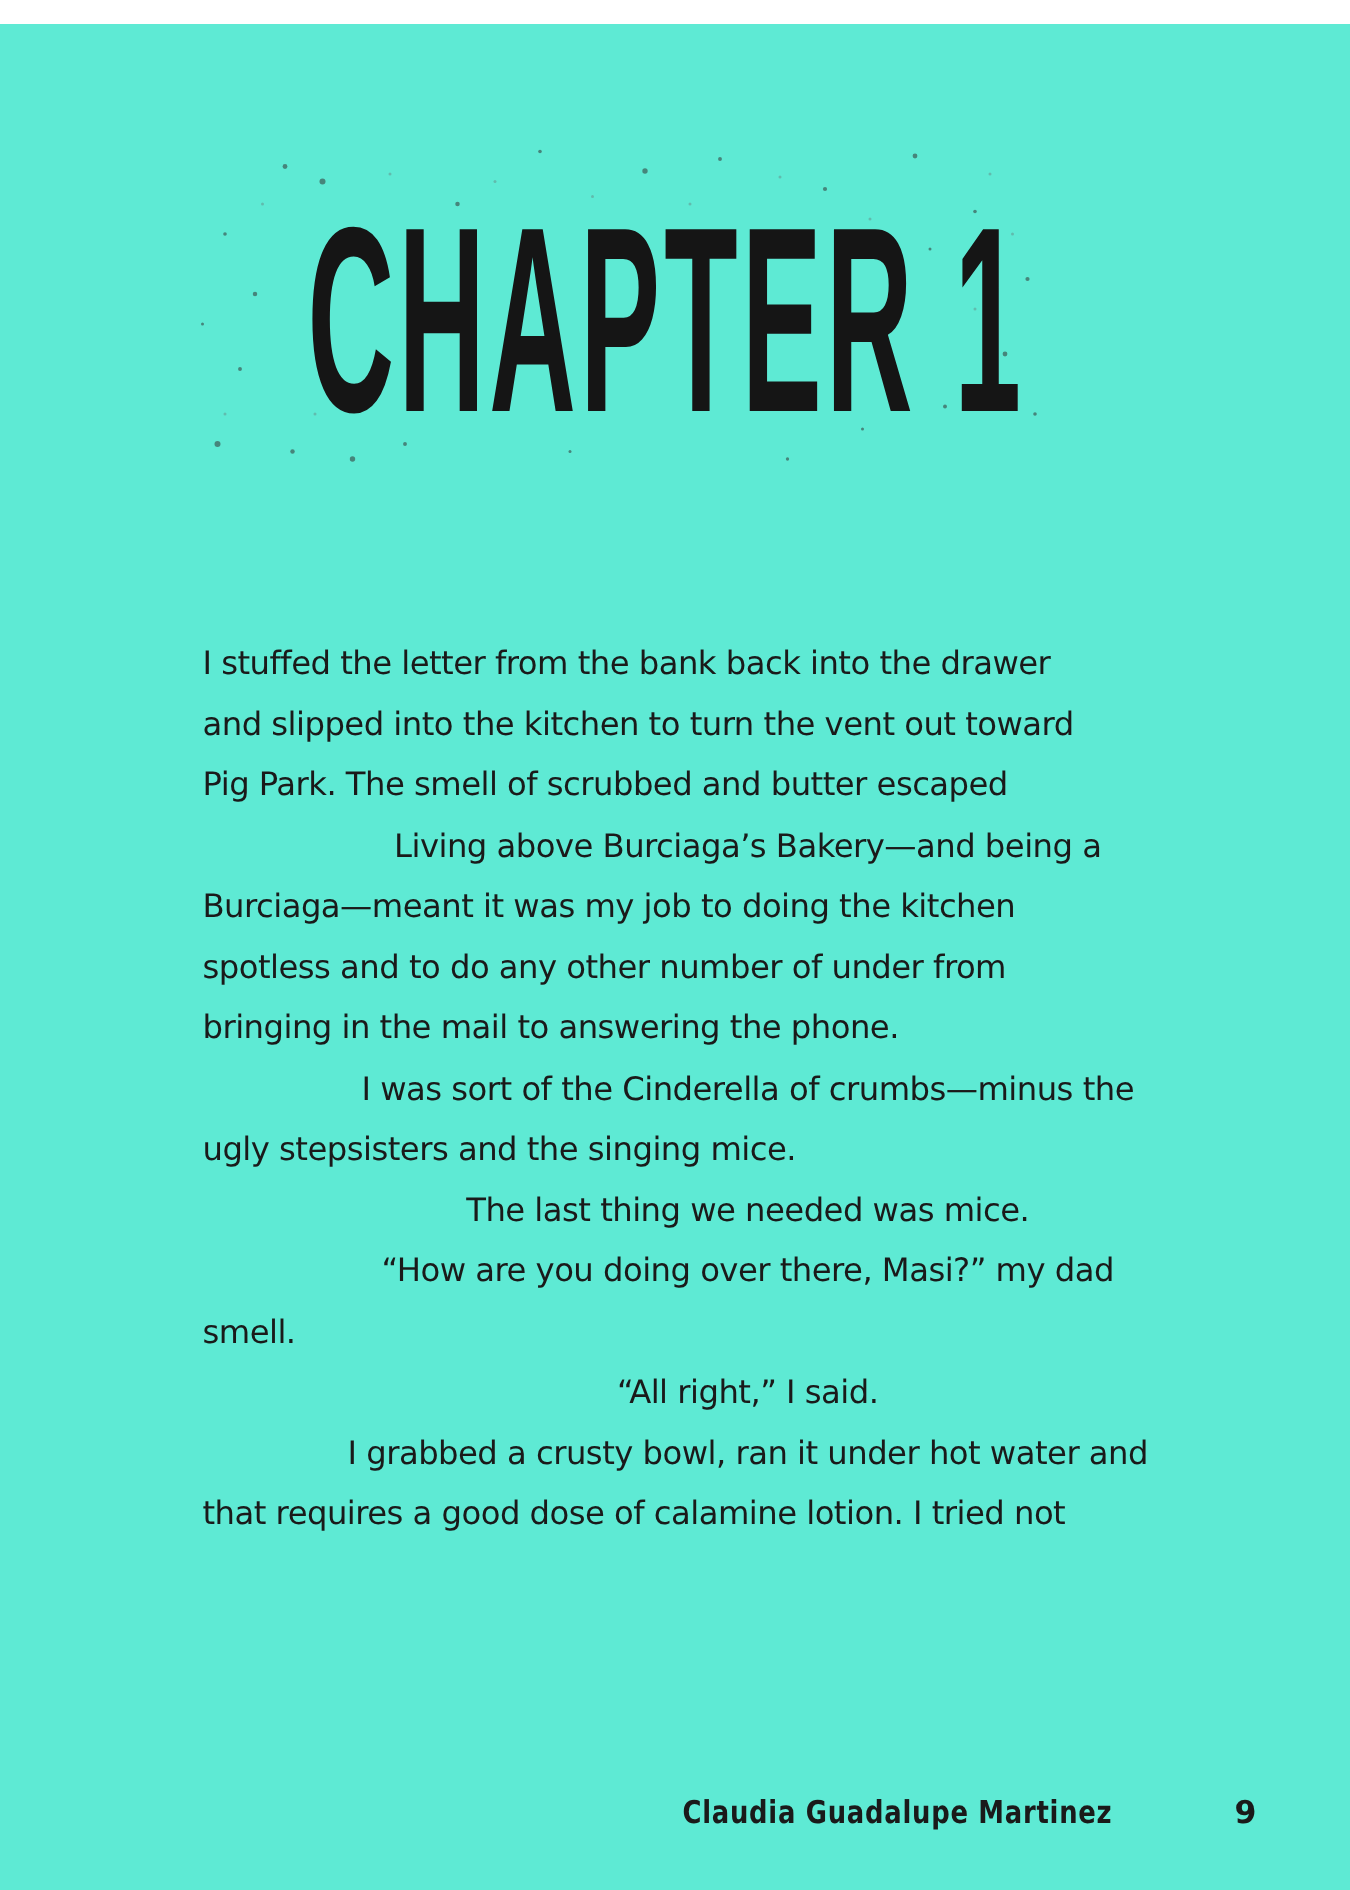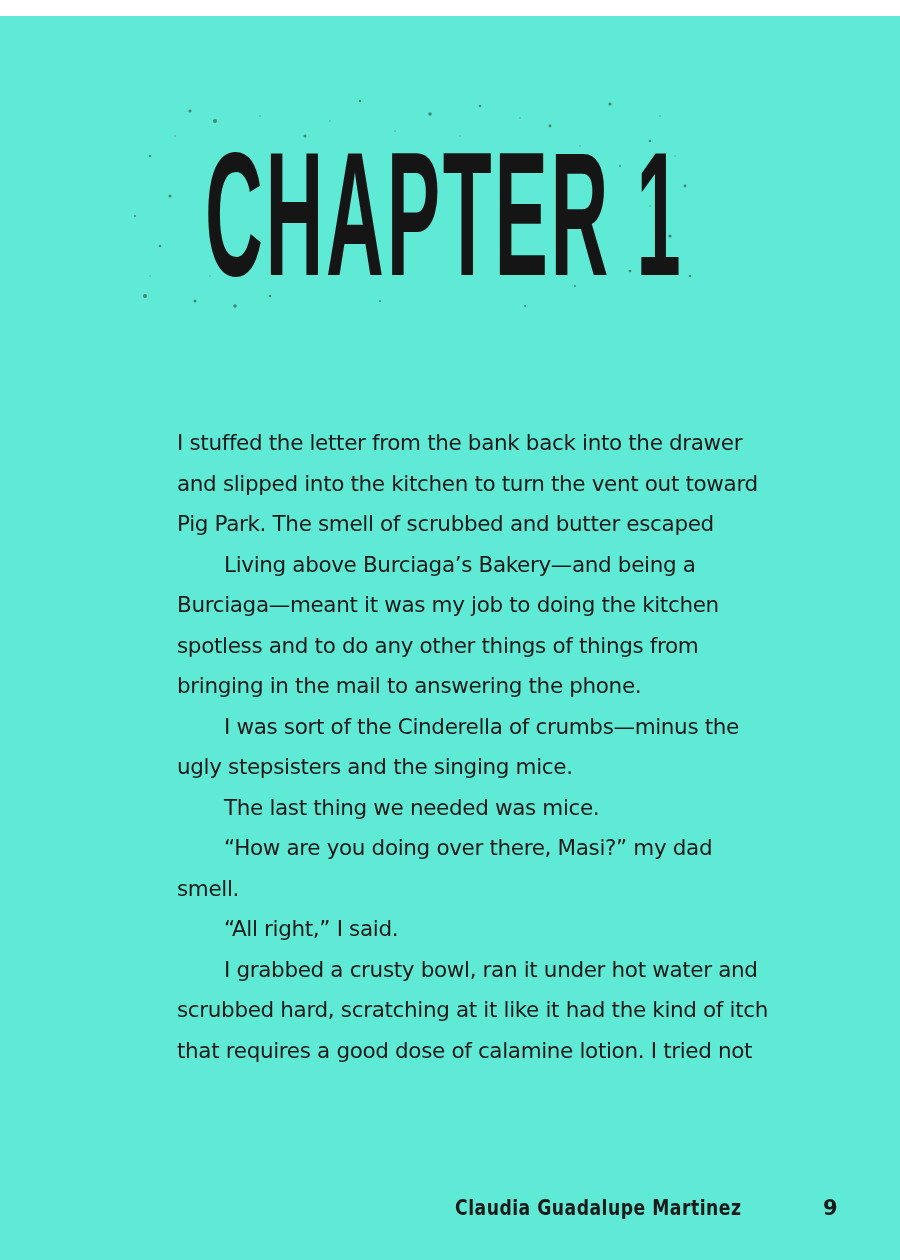--- a/index.html
+++ b/index.html
@@ -9,24 +9,24 @@
   .chapter {
     position:absolute; left:205px; top:118px; width:440px; height:160px;
     font-family:"Liberation Sans", sans-serif; font-weight:700;
     font-size:176px; line-height:160px; color:#151515;
     white-space:nowrap; transform-origin:0 0; transform:scaleX(0.455);
     letter-spacing:6px;
   }
   .body-text {
     position:absolute; left:135px; top:407px; width:680px;
     font-family:"DejaVu Sans", sans-serif; font-size:21.5px;
-    line-height:40.5px; color:#1a1a1a; letter-spacing:-0.35px;margin-left:42px;
+    line-height:40.5px; color:#1a1a1a; letter-spacing:-0.35px;
   }
   .line { display:block; white-space:nowrap; height:40.5px; }
-  .line.indent { padding-left:47px; }
+  .line.indent { padding-left:47px;text-align:center; }
   .footer-author {
     position:absolute; left:455px; top:1180px;
     font-family:"DejaVu Sans", sans-serif; font-weight:700;
     font-size:21px; color:#1a1a1a; white-space:nowrap;
     transform-origin:0 0; transform:scaleX(0.82); letter-spacing:0.6px;
   }
   .footer-page {
     position:absolute; left:823px; top:1180px;
     font-family:"DejaVu Sans", sans-serif; font-weight:700;
     font-size:21px; color:#1a1a1a;
@@ -83,28 +83,27 @@
   </svg>
 
   <div class="chapter">CHAPTER 1</div>
 
   <div class="body-text">
     <span class="line">I stuffed the letter from the bank back into the drawer</span>
     <span class="line">and slipped into the kitchen to turn the vent out toward</span>
     <span class="line">Pig Park. The smell of scrubbed and butter escaped</span>
     <span class="line indent">Living above Burciaga’s Bakery—and being a</span>
     <span class="line">Burciaga—meant it was my job to doing the kitchen</span>
-    <span class="line">spotless and to do any other things of things from</span>
+    <span class="line">spotless and to do any other number of under from</span>
     <span class="line">bringing in the mail to answering the phone.</span>
     <span class="line indent">I was sort of the Cinderella of crumbs—minus the</span>
     <span class="line">ugly stepsisters and the singing mice.</span>
     <span class="line indent">The last thing we needed was mice.</span>
     <span class="line indent">“How are you doing over there, Masi?” my dad</span>
     <span class="line">smell.</span>
     <span class="line indent">“All right,” I said.</span>
     <span class="line indent">I grabbed a crusty bowl, ran it under hot water and</span>
-    <span class="line">scrubbed hard, scratching at it like it had the kind of itch</span>
     <span class="line">that requires a good dose of calamine lotion. I tried not</span>
   </div>
 
   <div class="footer-author">Claudia Guadalupe Martinez</div>
   <div class="footer-page">9</div>
 </div>
 
 </body></html>

